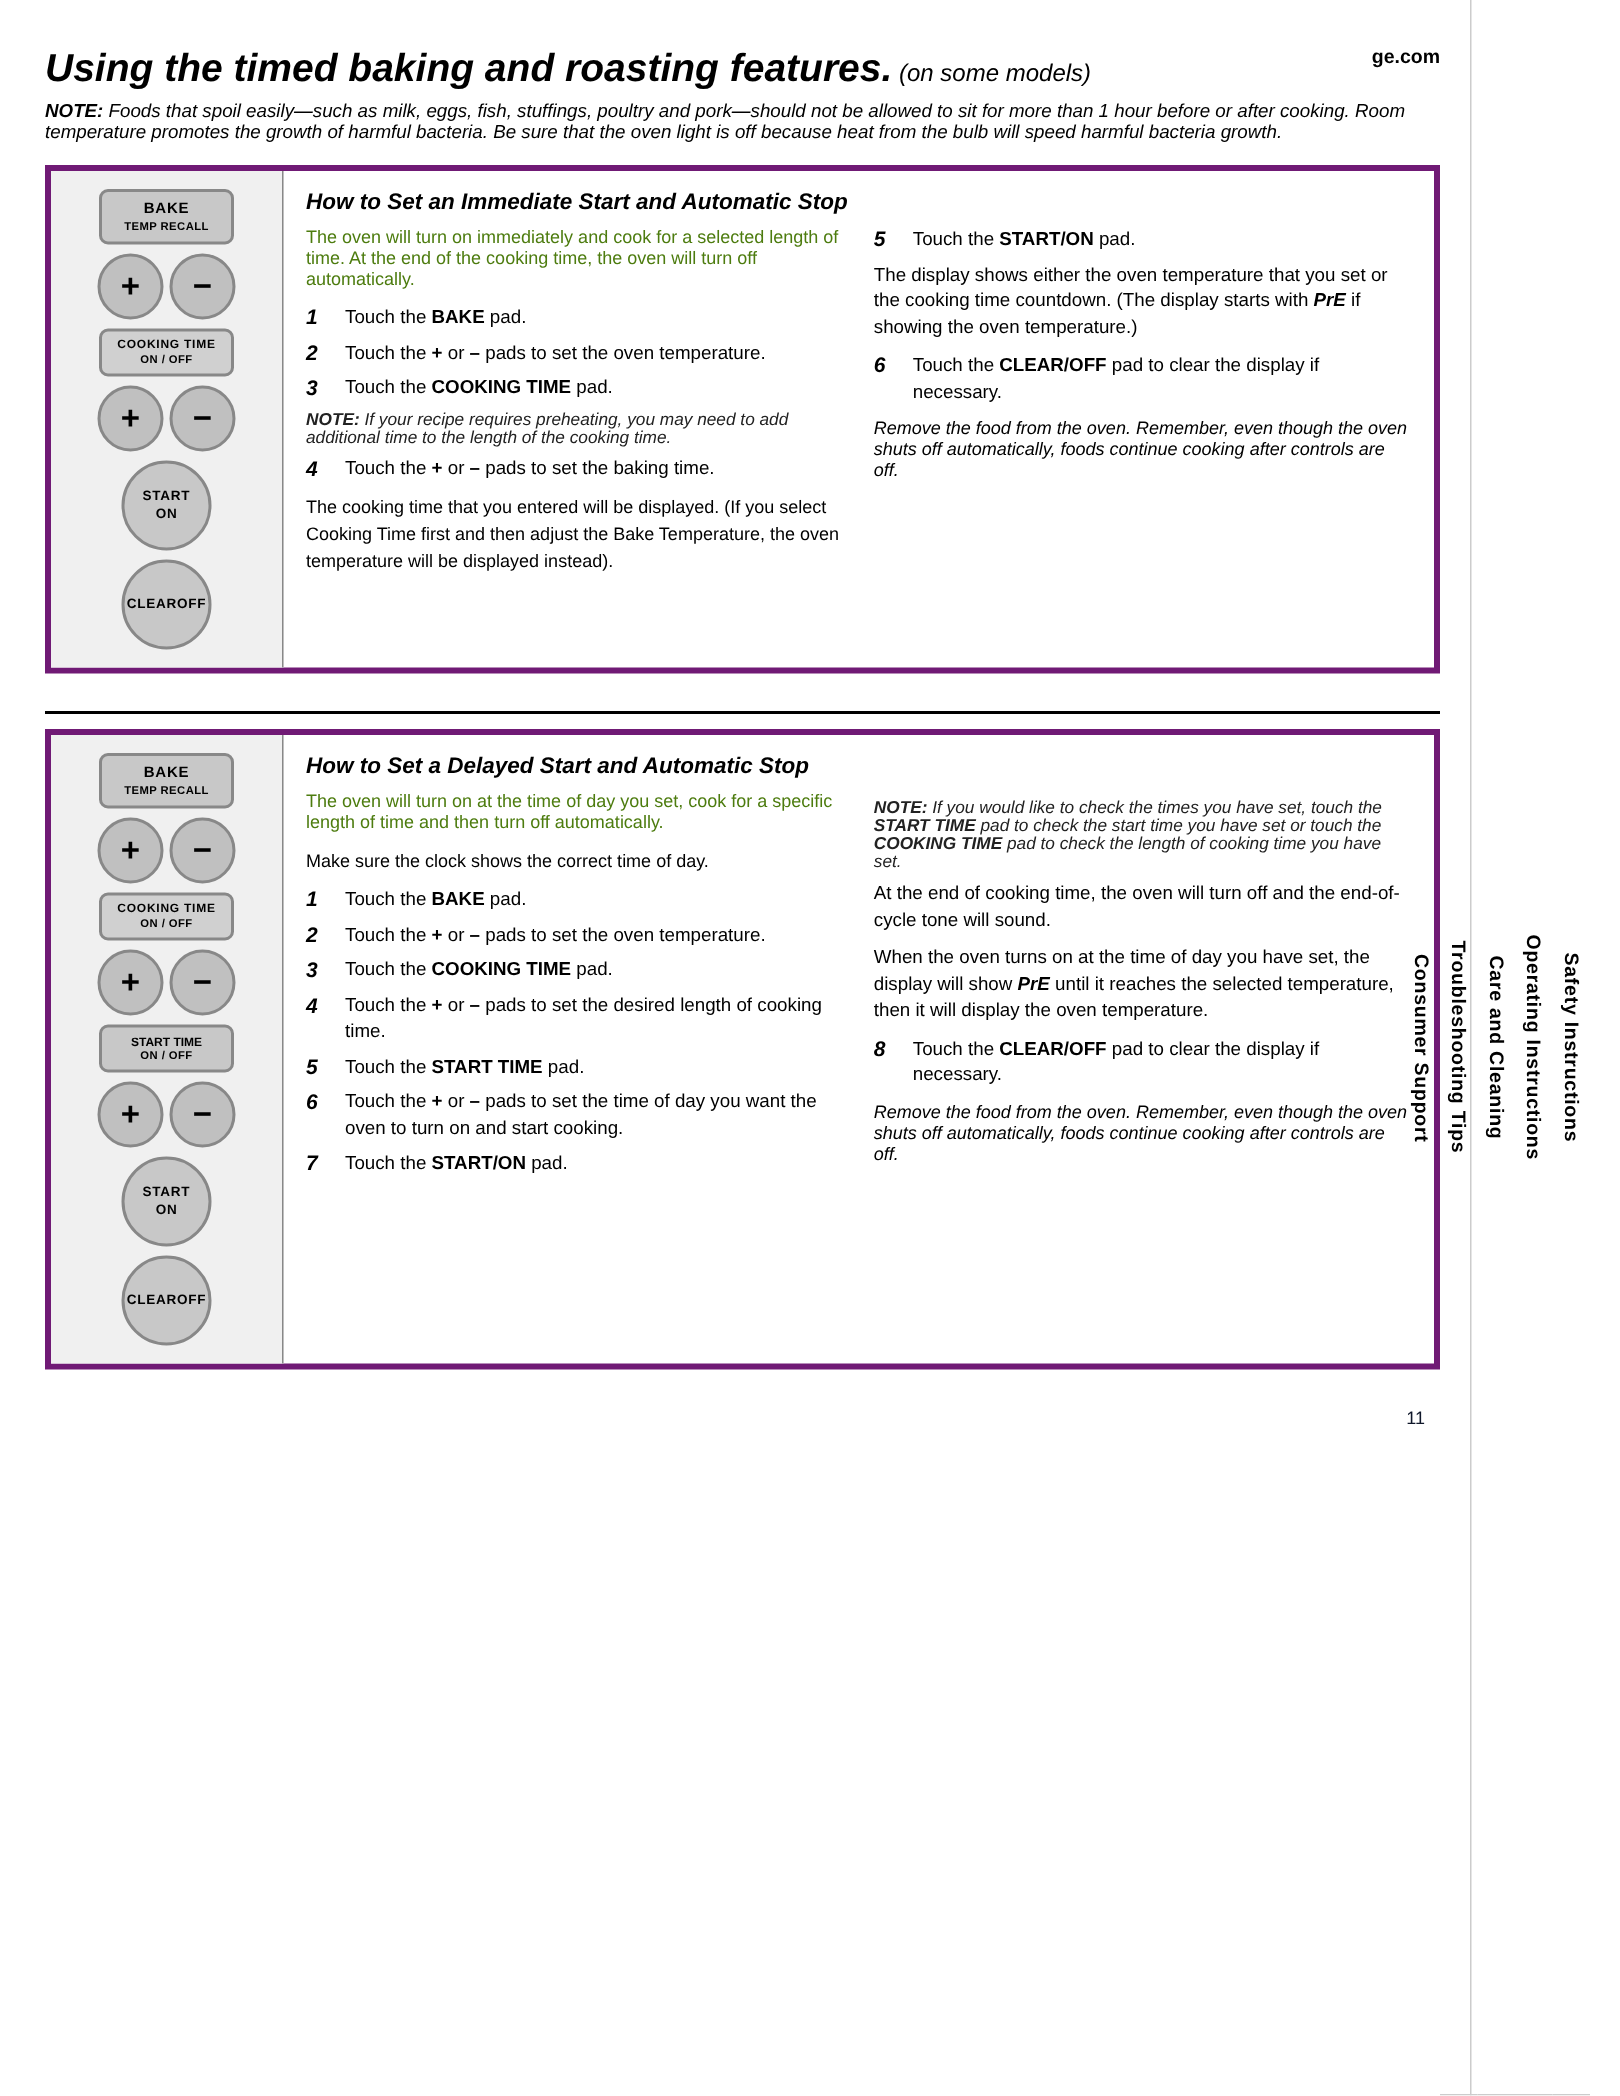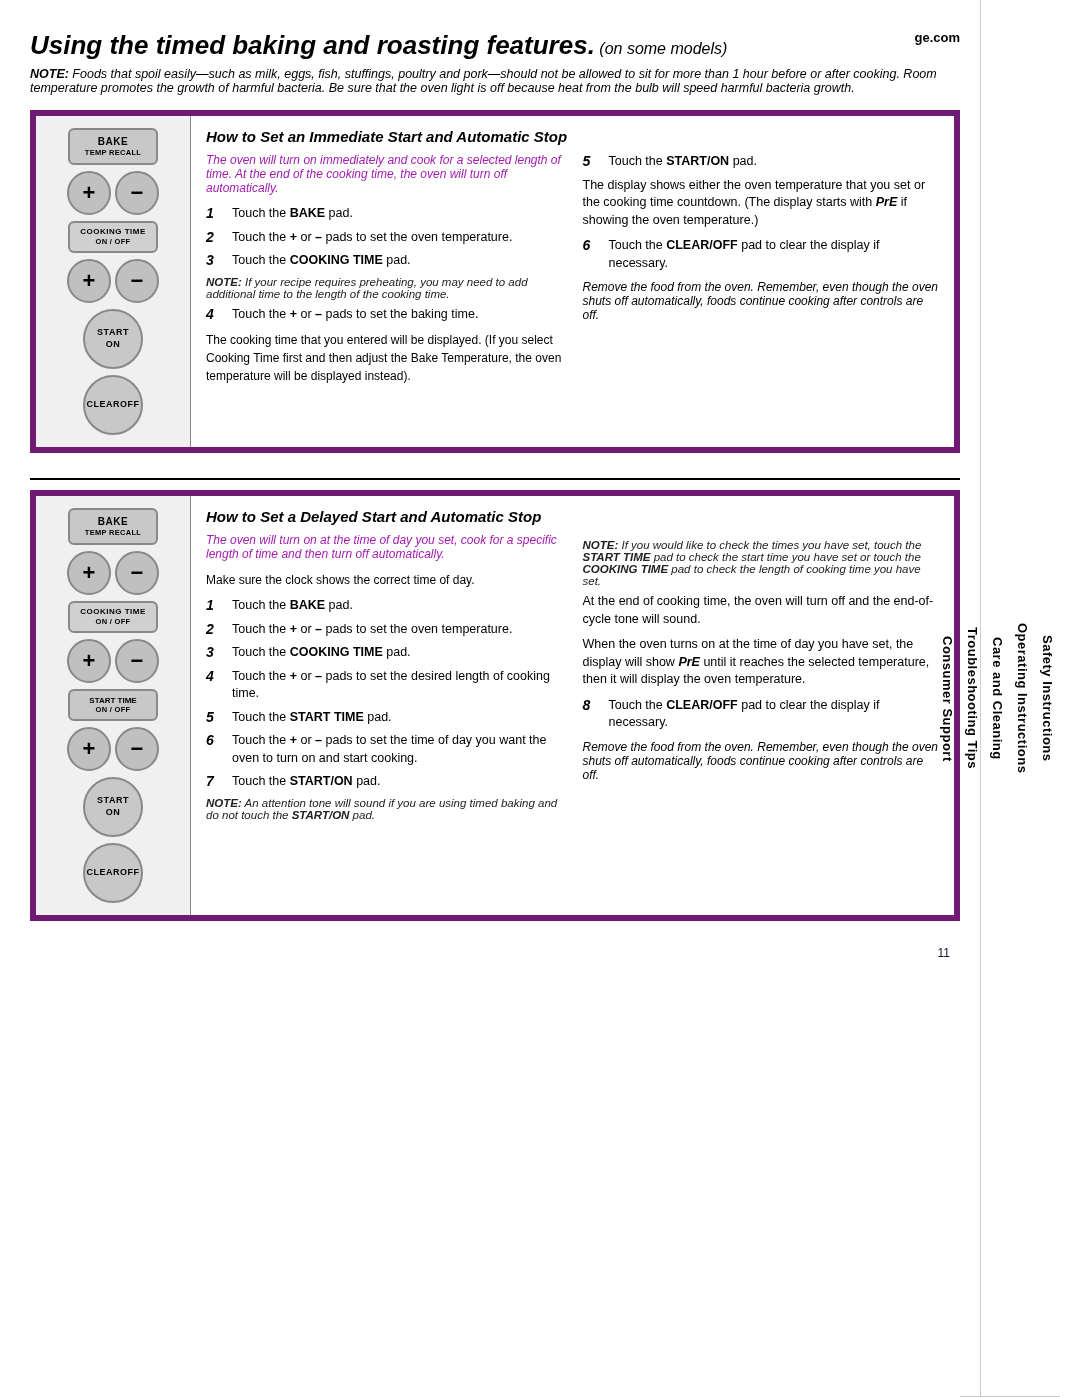--- a/index.html
+++ b/index.html
@@ -83,21 +83,21 @@
 
     .two-sections {
       display: flex;
       flex-direction: column;
       gap: 0;
     }
 
     .section-block {
       display: flex;
       flex-direction: row;
-      border: 6px solid #701a75;
+      border: 4px solid #701a75;
       margin-bottom: 15px;
     }
 
     .oven-panel {
       width: 155px;
       min-width: 155px;
       background: #f0f0f0;
       border-right: 1px solid #888;
       display: flex;
       flex-direction: column;
@@ -185,24 +185,23 @@
 
     .section-title {
       font-size: 15px;
       font-weight: bold;
       font-style: italic;
       margin-bottom: 8px;
       border-bottom: none;
     }
 
     .intro-italic {
-      font-style: italic;
       font-size: 12px;
       margin-bottom: 10px;
-      color: #a21caf;
+      color: #4d7c0f;
     }
 
     .two-cols {
       display: flex;
       flex-direction: row;
       gap: 20px;
     }
 
     .col-left {
       flex: 1;
@@ -440,23 +439,20 @@
               <span class="step-text">Touch the <strong>START TIME</strong> pad.</span>
             </div>
             <div class="step-item">
               <span class="step-num">6</span>
               <span class="step-text">Touch the <strong>+</strong> or <strong>–</strong> pads to set the time of day you want the oven to turn on and start cooking.</span>
             </div>
             <div class="step-item">
               <span class="step-num">7</span>
               <span class="step-text">Touch the <strong>START/ON</strong> pad.</span>
             </div>
-            <div class="note-block">
-              <strong>NOTE:</strong> An attention tone will sound if you are using timed baking and do not touch the <strong>START/ON</strong> pad.
-            </div>
           </div>
           <div class="col-right">
             <div class="note-block">
               <strong>NOTE:</strong> If you would like to check the times you have set, touch the <strong>START TIME</strong> pad to check the start time you have set or touch the <strong>COOKING TIME</strong> pad to check the length of cooking time you have set.
             </div>
             <div class="right-col-intro">
               At the end of cooking time, the oven will turn off and the end-of-cycle tone will sound.
             </div>
             <div class="right-col-intro">
               When the oven turns on at the time of day you have set, the display will show <strong><em>PrE</em></strong> until it reaches the selected temperature, then it will display the oven temperature.

